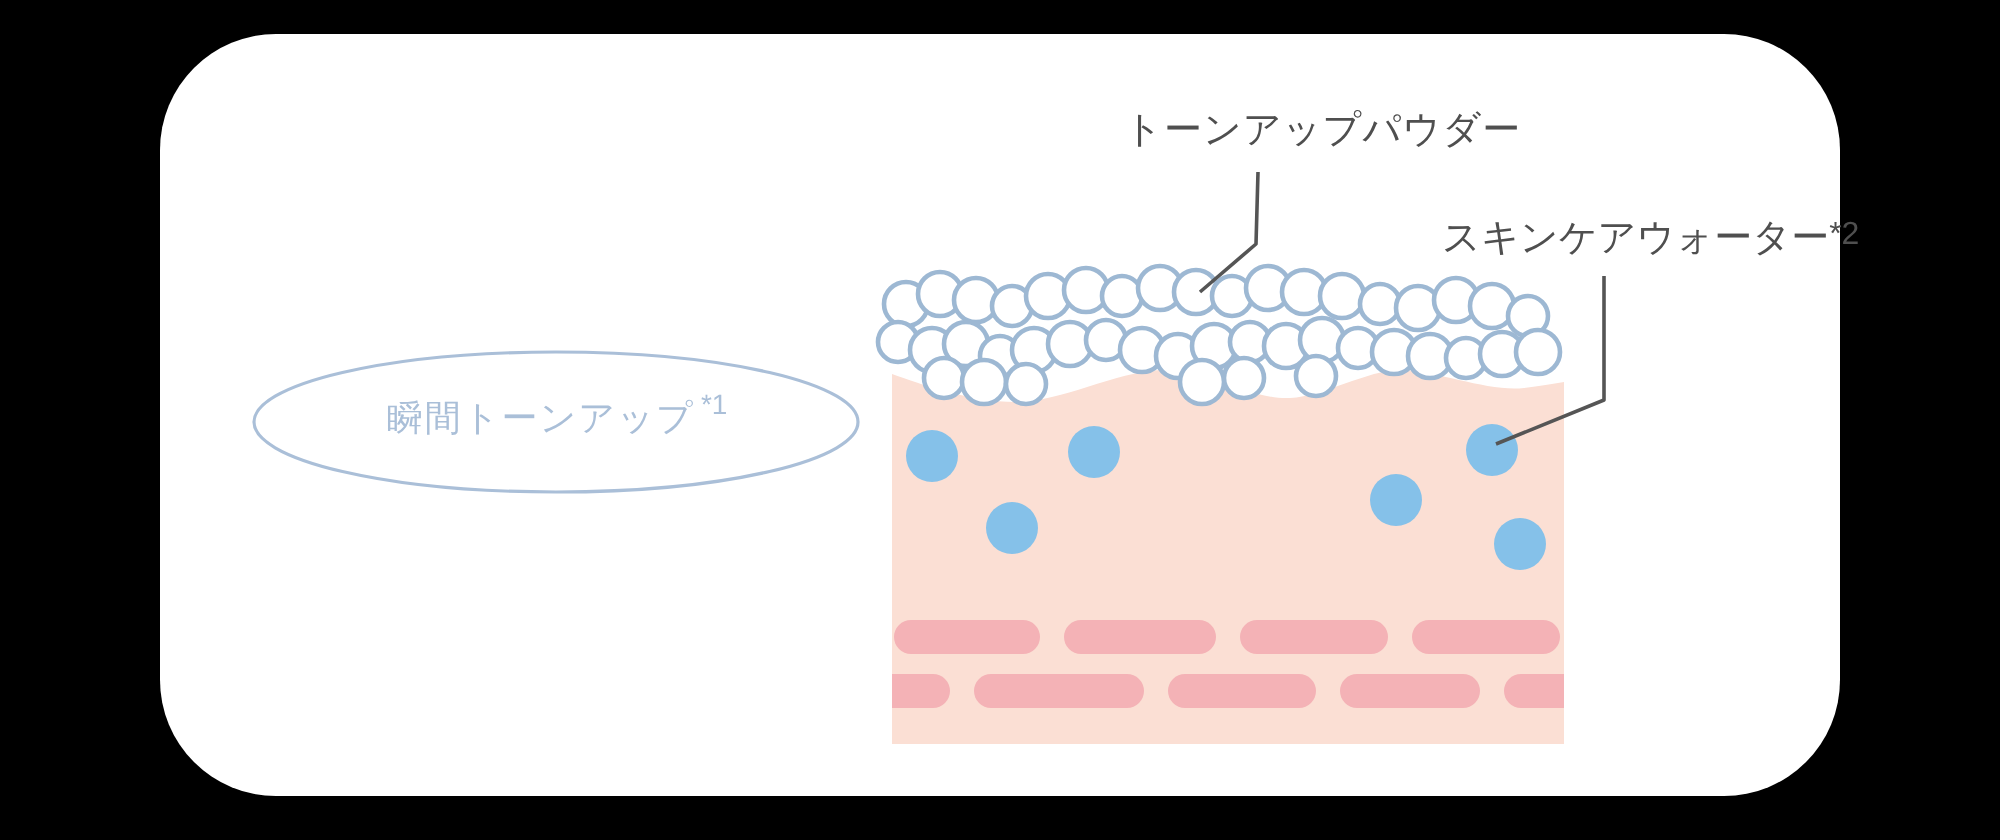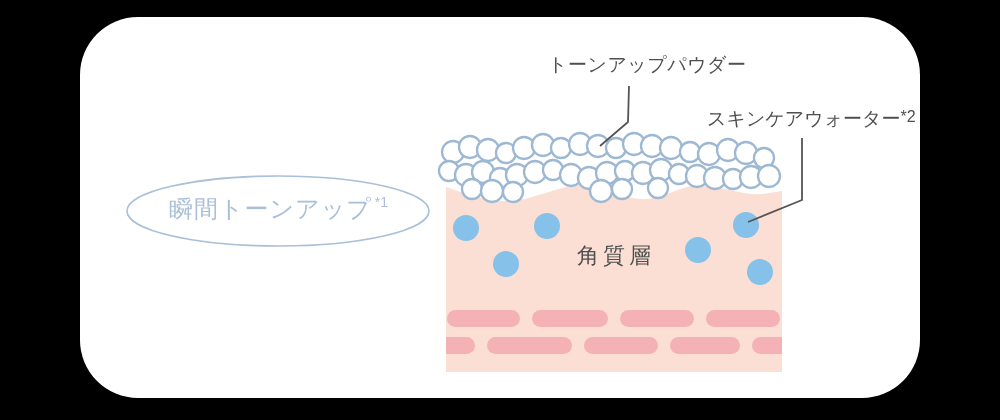--- a/index.html
+++ b/index.html
@@ -14,31 +14,31 @@
     position:absolute;left:80px;top:17px;width:840px;height:381px;
     background:var(--card-bg,#fff);border-radius:58px;
   }
   svg.diagram{position:absolute;left:0;top:0;width:1000px;height:420px;}
   .skin{fill:var(--skin,#fbdfd4);}
   .cell{fill:var(--cell,#f4b2b6);}
   .drop{fill:var(--drop,#85c1e9);}
   .powder{fill:var(--powder-fill,#fff);stroke:var(--powder-stroke,#9db8d3);stroke-width:2.3;}
   .leader{fill:none;stroke:var(--line,#555);stroke-width:1.8;stroke-linejoin:round;}
   .badge-ellipse{fill:none;stroke:var(--accent,#aabfd8);stroke-width:1.6;}
-  .lbl{position:absolute;color:var(--label,#4f4f4f);white-space:nowrap;}
+  .lbl{position:absolute;color:var(--label,#4f4f4f);white-space:nowrap;margin-left:14px;}
   .lbl-powder{left:548px;top:52px;font-size:19px;letter-spacing:0.5px;}
   .lbl-water{left:707px;top:106px;font-size:19px;}
   .fn-sup{font-size:16px;display:inline-block;transform:translateY(-3px);}
   .lbl-layer{left:577px;top:241px;font-size:22px;letter-spacing:4px;}
   .badge{
     position:absolute;left:127px;top:176px;width:303px;height:70px;
     display:flex;align-items:center;justify-content:center;
     color:var(--accent,#aabfd8);white-space:nowrap;
   }
-  .badge .main{font-size:24px;letter-spacing:1px;transform:translateY(-2px);}
+  .badge .main{font-size:18px;letter-spacing:1px;transform:translateY(-2px);}
   .badge .fn{font-size:14px;display:inline-block;transform:translateY(-9px);margin-left:3px;}
 </style>
 </head>
 <body style="--page-bg: #000000; --card-bg: #ffffff; --skin: #fbdfd4; --cell: #f4b2b6; --drop: #85c1e9; --powder-stroke: #9db8d3; --powder-fill: #ffffff; --label: #4f4f4f; --line: #555555; --accent: #aabfd8;">
 
 <div class="stage">
   <div class="card"></div>
 
   <svg class="diagram" viewBox="0 0 1000 420">
     <defs>
@@ -131,16 +131,13 @@
     <span class="main">瞬間トーンアップ</span>
     <span class="fn">*1</span>
   </div>
 
   <div class="lbl lbl-powder">
     <span>トーンアップパウダー</span>
   </div>
   <div class="lbl lbl-water">
     <span>スキンケアウォーター</span><span class="fn-sup">*2</span>
   </div>
-  <div class="lbl lbl-layer">
-    <span>角質層</span>
-  </div>
 </div>
 
 </body></html>

